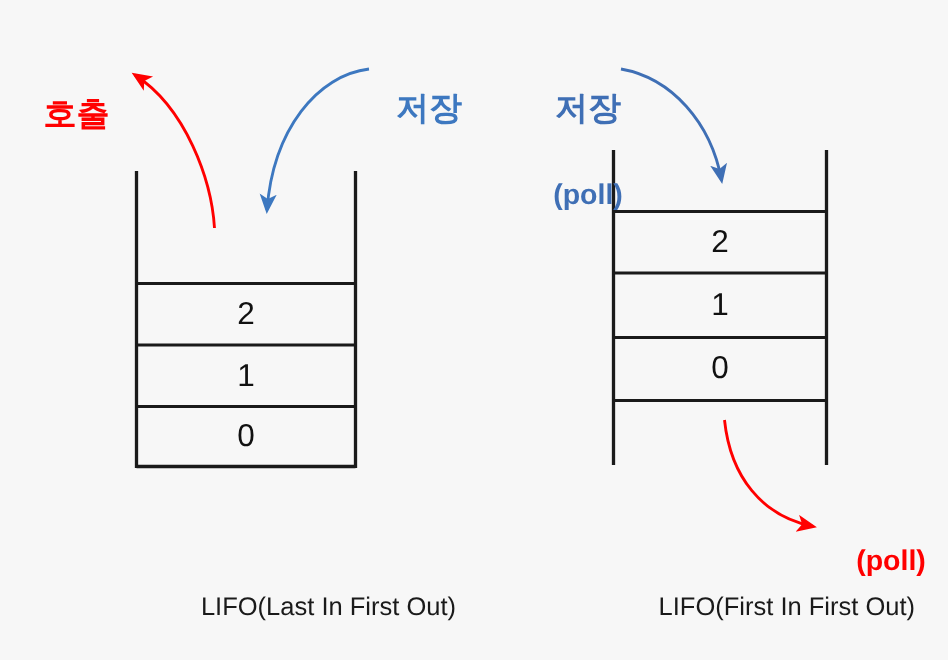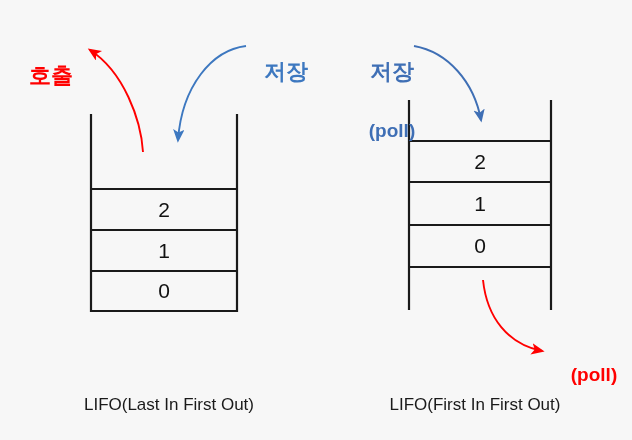--- a/index.html
+++ b/index.html
@@ -40,21 +40,21 @@
   #label-pop   { left: 8px;   top: 28px;  width: 86px; color: #ff0000; }
   #label-push  { left: 240px; top: 24px;  width: 92px; color: #3d78c0; }
   #label-offer { left: 344px; top: 24px;  width: 96px; color: #3f6fb5; }
   #label-poll  { left: 556px; top: 328px; width: 76px; color: #ff0000; }
 
   
   .caption {
     position: absolute;
     font-size: 17px;
     color: #1a1a1a;
-    text-align: center;
+    text-align: right;
     white-space: pre;
   }
   #caption-lifo { left: 34px;  top: 395px; width: 270px; }
   #caption-fifo { left: 340px; top: 395px; width: 270px; }
 
   
   .cell-value {
     position: absolute;
     font-size: 21px;
     color: #111111;

